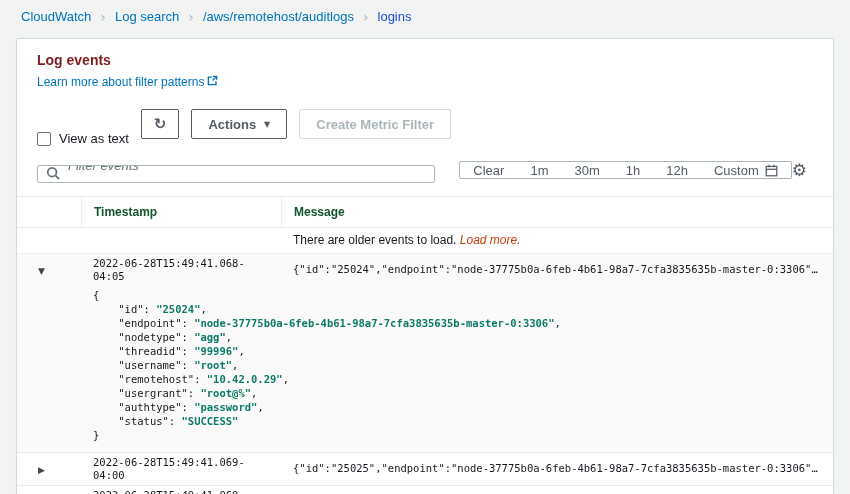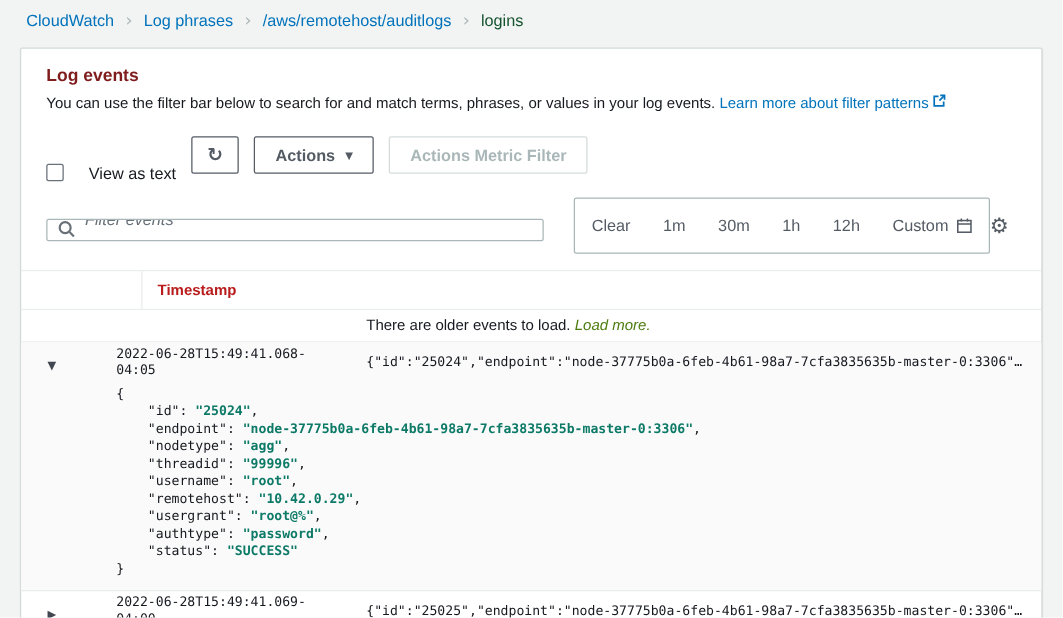--- a/index.html
+++ b/index.html
@@ -7,36 +7,36 @@
   body {
     background: #f2f3f3;
     font-family: "Liberation Sans", sans-serif;
     font-size: 13px;
     color: #16191f;
   }
   
   .breadcrumb { display: flex; align-items: flex-start; gap: 9px; padding: 9px 21px; font-size: 13px; }
   .bc-link { color: #0073bb; text-decoration: none; cursor: pointer; }
   .bc-sep { color: #aab7b8; font-size: 14px; font-family: "DejaVu Sans", sans-serif; }
-  .bc-current { color: #14532d; }
+  .bc-current { color: #1d4ed8; }
   
   .card {
     margin: 4px 16px 0;
     background: #fff;
     border: 1px solid #d5dbdb;
     border-radius: 2px;
     box-shadow: 0 1px 1px 0 rgba(0,28,36,.1);
     padding: 13px 20px 0;
   }
   .page-title { font-size: 14px; font-weight: 700; color: #7f1d1d; }
   .desc { font-size: 12px; margin-top: 7px; color: #16191f; white-space: nowrap; }
   .learn-link { color: #0073bb; text-decoration: none; cursor: pointer; display: inline-flex; gap: 3px; }
   
   .toolbar { display: flex; align-items: center; gap: 12px; margin-top: 13px; }
-  .checkbox-wrap { display: flex; gap: 20px; cursor: pointer; font-size: 13px; margin-top: 29px; }
+  .checkbox-wrap { display: flex; align-items: center; gap: 8px; cursor: pointer; font-size: 13px; margin-top: 29px; }
   .checkbox { width: 14px; height: 14px; border: 1px solid #687078; border-radius: 2px; background: #fff; display: inline-block; }
   .btn {
     height: 30px; padding: 0 16px;
     background: #fff; border: 1px solid #545b64; border-radius: 2px;
     color: #545b64; font-weight: 700; font-size: 13px;
     font-family: "Liberation Sans", sans-serif;
     display: inline-flex; align-items: center; gap: 8px; cursor: pointer;
   }
   .icon-btn { padding: 0 12px; font-size: 15px; }
   .btn.disabled { border-color: #d5dbdb; color: #aab7b8; cursor: default; }
@@ -46,70 +46,69 @@
   .filter-row { display: flex; align-items: center; margin-top: 12px; }
   .search-box { position: relative; width: 412px; }
   .search-box input {
     width: 100%; height: 16px;
     border: 1px solid #aab7b8; border-radius: 2px;
     padding: 0 8px 16px 30px;
     font-family: "Liberation Sans", sans-serif; font-size: 13px; font-style: italic; color: #16191f;
   }
   .search-box input::placeholder { color: #687078; font-style: italic; }
   .search-icon { position: absolute; left: 9px; top: 8px; }
-  .time-control { display: flex; align-items: stretch; height: 45px; border: 1px solid #aab7b8; border-radius: 2px; margin-left: 24px; background: #fff; }
+  .time-control { display: flex; align-items: stretch; height: 18px; border: 1px solid #aab7b8; border-radius: 2px; margin-left: 24px; background: #fff; }
   .time-btn {
     background: none; border: none; padding: 0 13px;
     font-family: "Liberation Sans", sans-serif; font-size: 13px; color: #545b64;
     display: flex; align-items: center; gap: 6px; cursor: pointer;
   }
   .gear-btn { margin-left: auto; margin-right: 6px; background: none; border: none; cursor: pointer; }
   .gear-glyph { font-family: "DejaVu Sans", sans-serif; font-size: 17px; color: #545b64; }
   
   .table { margin: 13px -20px 0; border-top: 1px solid #eaeded; }
   .thead, .log-row, .load-row { display: grid; grid-template-columns: 64px 200px 1fr; }
   .thead { border-bottom: 1px solid #eaeded; }
-  .th { padding: 8px 12px; font-size: 12px; font-weight: 700; color: #b91c1c; margin-left: 32px; }
+  .th { padding: 8px 12px; font-size: 12px; font-weight: 700; color: #14532d; }
   .th-divided { border-left: 1px solid #eaeded; }
   .load-row { border-bottom: 1px solid #eaeded; }
   .load-cell { grid-column: 3; padding: 5px 12px 6px; font-size: 12px; }
-  .load-link { color: #4d7c0f; font-style: italic; text-decoration: none; cursor: pointer; }
+  .load-link { color: #c2410c; font-style: italic; text-decoration: none; cursor: pointer; }
   .log-row { border-bottom: 1px solid #eaeded; align-items: center; }
   .cell { padding: 3px 12px; }
   .arrow-cell { padding: 3px 0 3px 21px; cursor: pointer; }
   .tri { font-size: 9px; color: #414750; font-family: "DejaVu Sans", sans-serif; }
   .mono { font-family: "DejaVu Sans Mono", monospace; font-size: 10.5px; line-height: 13px; }
   .msg-cell { white-space: nowrap; overflow: hidden; text-overflow: ellipsis; }
   .expanded { background: #fafafa; border-bottom: 1px solid #eaeded; }
   .expanded .log-row { border-bottom: none; }
   .json-block { padding: 2px 12px 10px 76px; }
   .json-line { font-family: "DejaVu Sans Mono", monospace; font-size: 10.5px; line-height: 14px; white-space: pre; color: #16191f; }
   .j-val { color: #0d7a68; font-weight: 700; }
 </style>
 </head>
 <body>
 
 <div>
 
   <nav class="breadcrumb">
     <a class="bc-link">CloudWatch</a>
     <span class="bc-sep">›</span>
-    <a class="bc-link">Log phrases</a>
+    <a class="bc-link">Log search</a>
     <span class="bc-sep">›</span>
     <a class="bc-link">/aws/remotehost/auditlogs</a>
     <span class="bc-sep">›</span>
     <span class="bc-current">logins</span>
   </nav>
 
   <main class="card">
 
     <h1 class="page-title">Log events</h1>
 
     <p class="desc">
-      <span>You can use the filter bar below to search for and match terms, phrases, or values in your log events.</span>
       <a class="learn-link">
         <span>Learn more about filter patterns</span>
         <svg width="11" height="11" viewBox="0 0 16 16" fill="none" stroke="#0073bb" stroke-width="2">
           <path d="M13 9v5H2V3h5"></path>
             <path d="M9 2h5v5"></path>
             <path d="M14 2L8 8"></path>
         </svg>
       </a>
     </p>
 
@@ -118,21 +117,21 @@
         <span class="checkbox"></span>
         <span>View as text</span>
       </label>
       <button class="btn icon-btn">
         <span class="uicon">↻</span>
       </button>
       <button class="btn">
         <span>Actions</span>
         <span class="caret">▼</span>
       </button>
-      <button class="btn disabled">Actions Metric Filter</button>
+      <button class="btn disabled">Create Metric Filter</button>
     </div>
 
     <div class="filter-row">
       <div class="search-box">
         <svg class="search-icon" width="14" height="14" viewBox="0 0 16 16" fill="none" stroke="#687078" stroke-width="2">
           <circle cx="7" cy="7" r="5"></circle>
             <line x1="11" y1="11" x2="15" y2="15"></line>
         </svg>
         <input placeholder="Filter events" style="">
       </div>
@@ -155,20 +154,21 @@
       <button class="gear-btn">
         <span class="gear-glyph">⚙</span>
       </button>
     </div>
 
     <div class="table">
 
       <div class="thead">
         <div class="th"></div>
         <div class="th th-divided">Timestamp</div>
+        <div class="th th-divided">Message</div>
       </div>
 
       <div class="load-row">
         <div class="load-cell">
           <span>There are older events to load.</span>
           <a class="load-link">Load more.</a>
         </div>
       </div>
 
       <div class="expanded">

